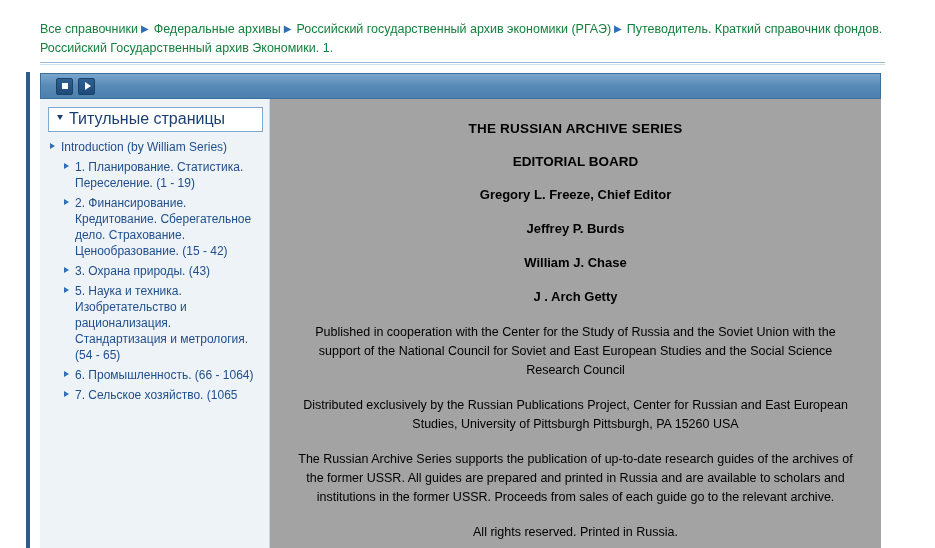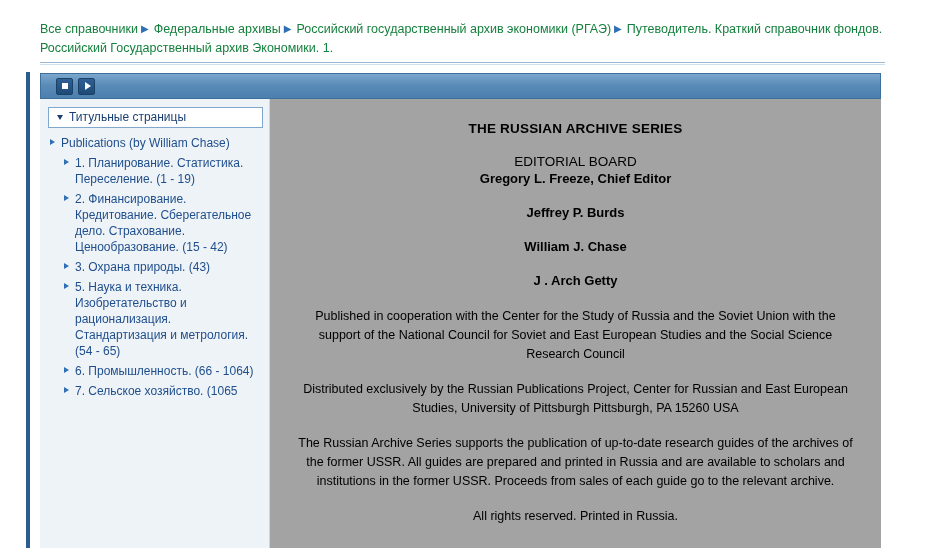--- a/index.html
+++ b/index.html
@@ -124,21 +124,21 @@
     border-right: 1px solid #c5d6e6;
     padding: 8px 6px 6px 8px;
     overflow: hidden;
     position: relative;
   }
   .toc-selected {
     border: 1px solid #7fa8cc;
     background: #ffffff;
     padding: 2px 4px 3px 6px;
     margin-bottom: 5px;
-    font-size: 12px;
+    font-size: 16px;
     color: #1a3f73;
     display: flex;
     align-items: flex-start;
     cursor: pointer;
   }
   .toc-item {
     display: flex;
     align-items: flex-start;
     font-size: 12px;
     line-height: 16px;
@@ -176,23 +176,23 @@
   }
   .doc-title {
     text-align: center;
     font-weight: bold;
     font-size: 13.5px;
     margin: 6px 0 18px 0;
     letter-spacing: 0.2px;
   }
   .doc-sub {
     text-align: center;
-    font-weight: normal;
+    font-weight: bold;
     font-size: 13.5px;
-    margin: 0 0 2px 0;
+    margin: 0 0 18px 0;
   }
   .doc-person {
     text-align: center;
     font-weight: bold;
     font-size: 13px;
     margin: 0 0 19px 0;
   }
   .doc-para {
     text-align: center;
     font-size: 12.5px;
@@ -229,21 +229,21 @@
   <div class="content-area">
 
     <div class="toc-pane">
       <div class="toc-selected">
         <span class="arrow-down"></span>
         <span class="toc-label">Титульные страницы</span>
       </div>
 
       <div class="toc-item">
         <span class="arrow-right"></span>
-        <span class="toc-label">Publications (by William Chase)</span>
+        <span class="toc-label">Introduction (by William Series)</span>
       </div>
 
 
 
       <div class="toc-item level2">
         <span class="arrow-right"></span>
         <span class="toc-label">1. Планирование. Статистика. Переселение. (1 - 19)</span>
       </div>
 
       <div class="toc-item level2">

